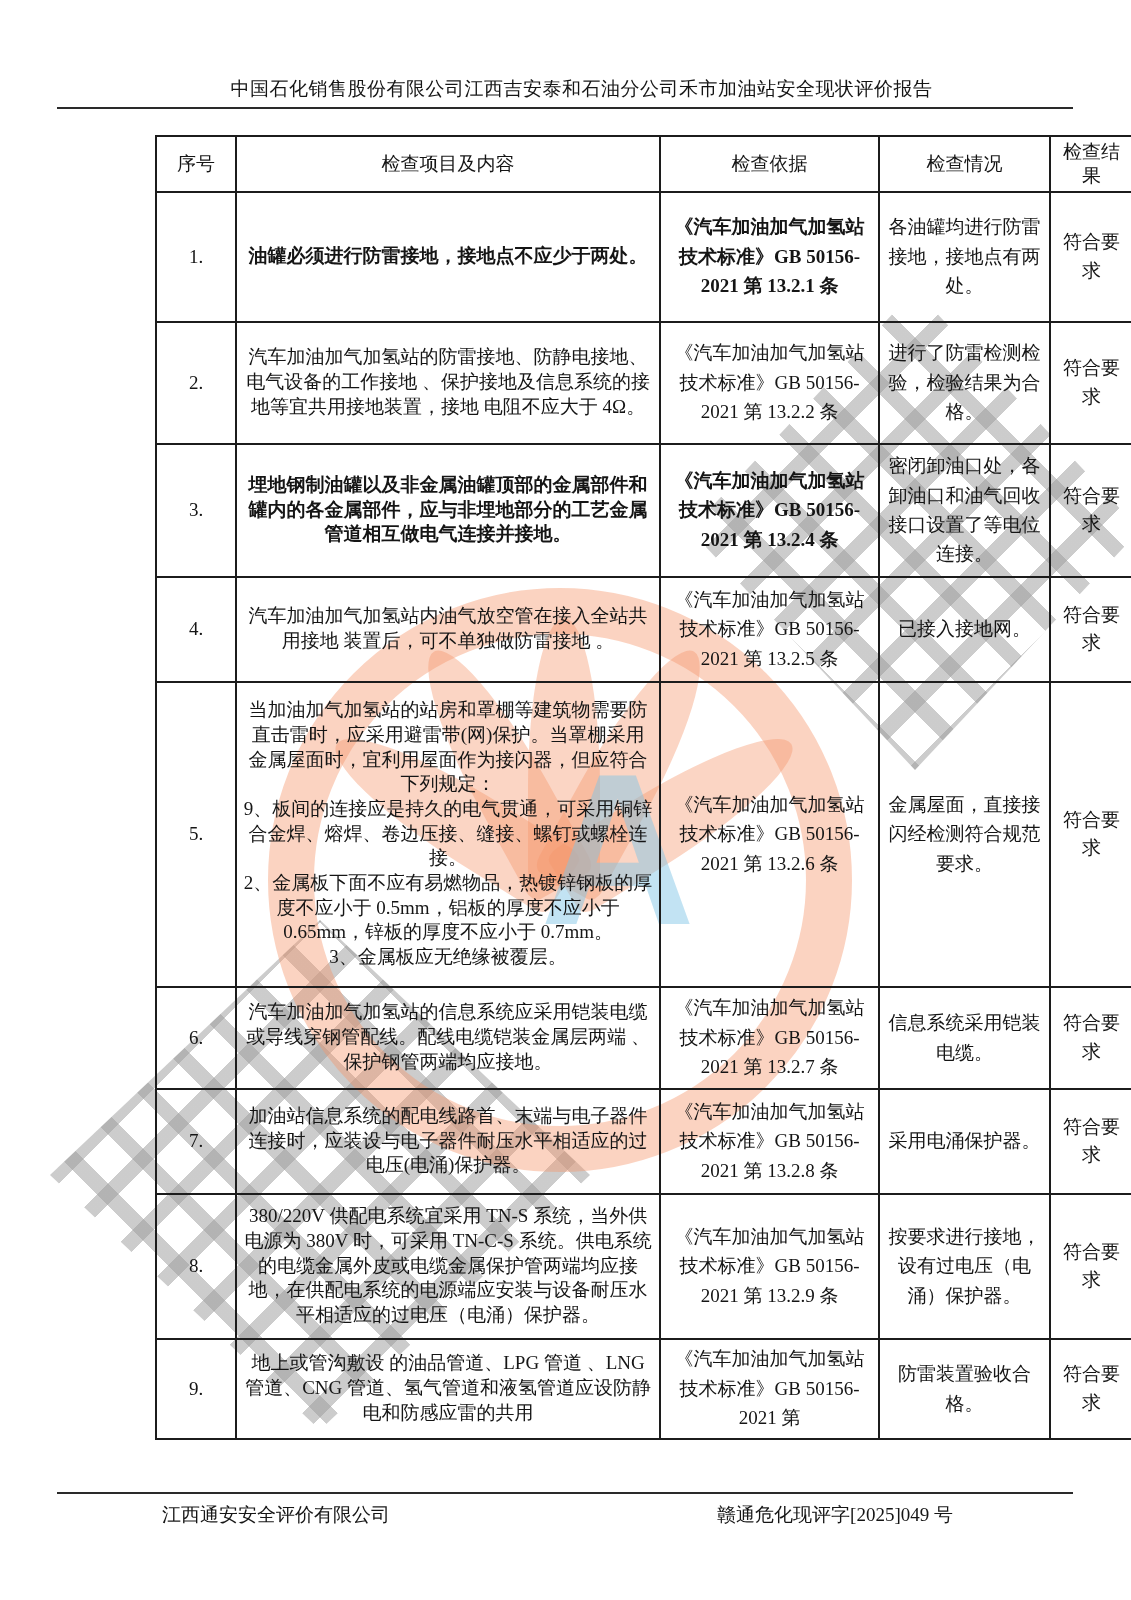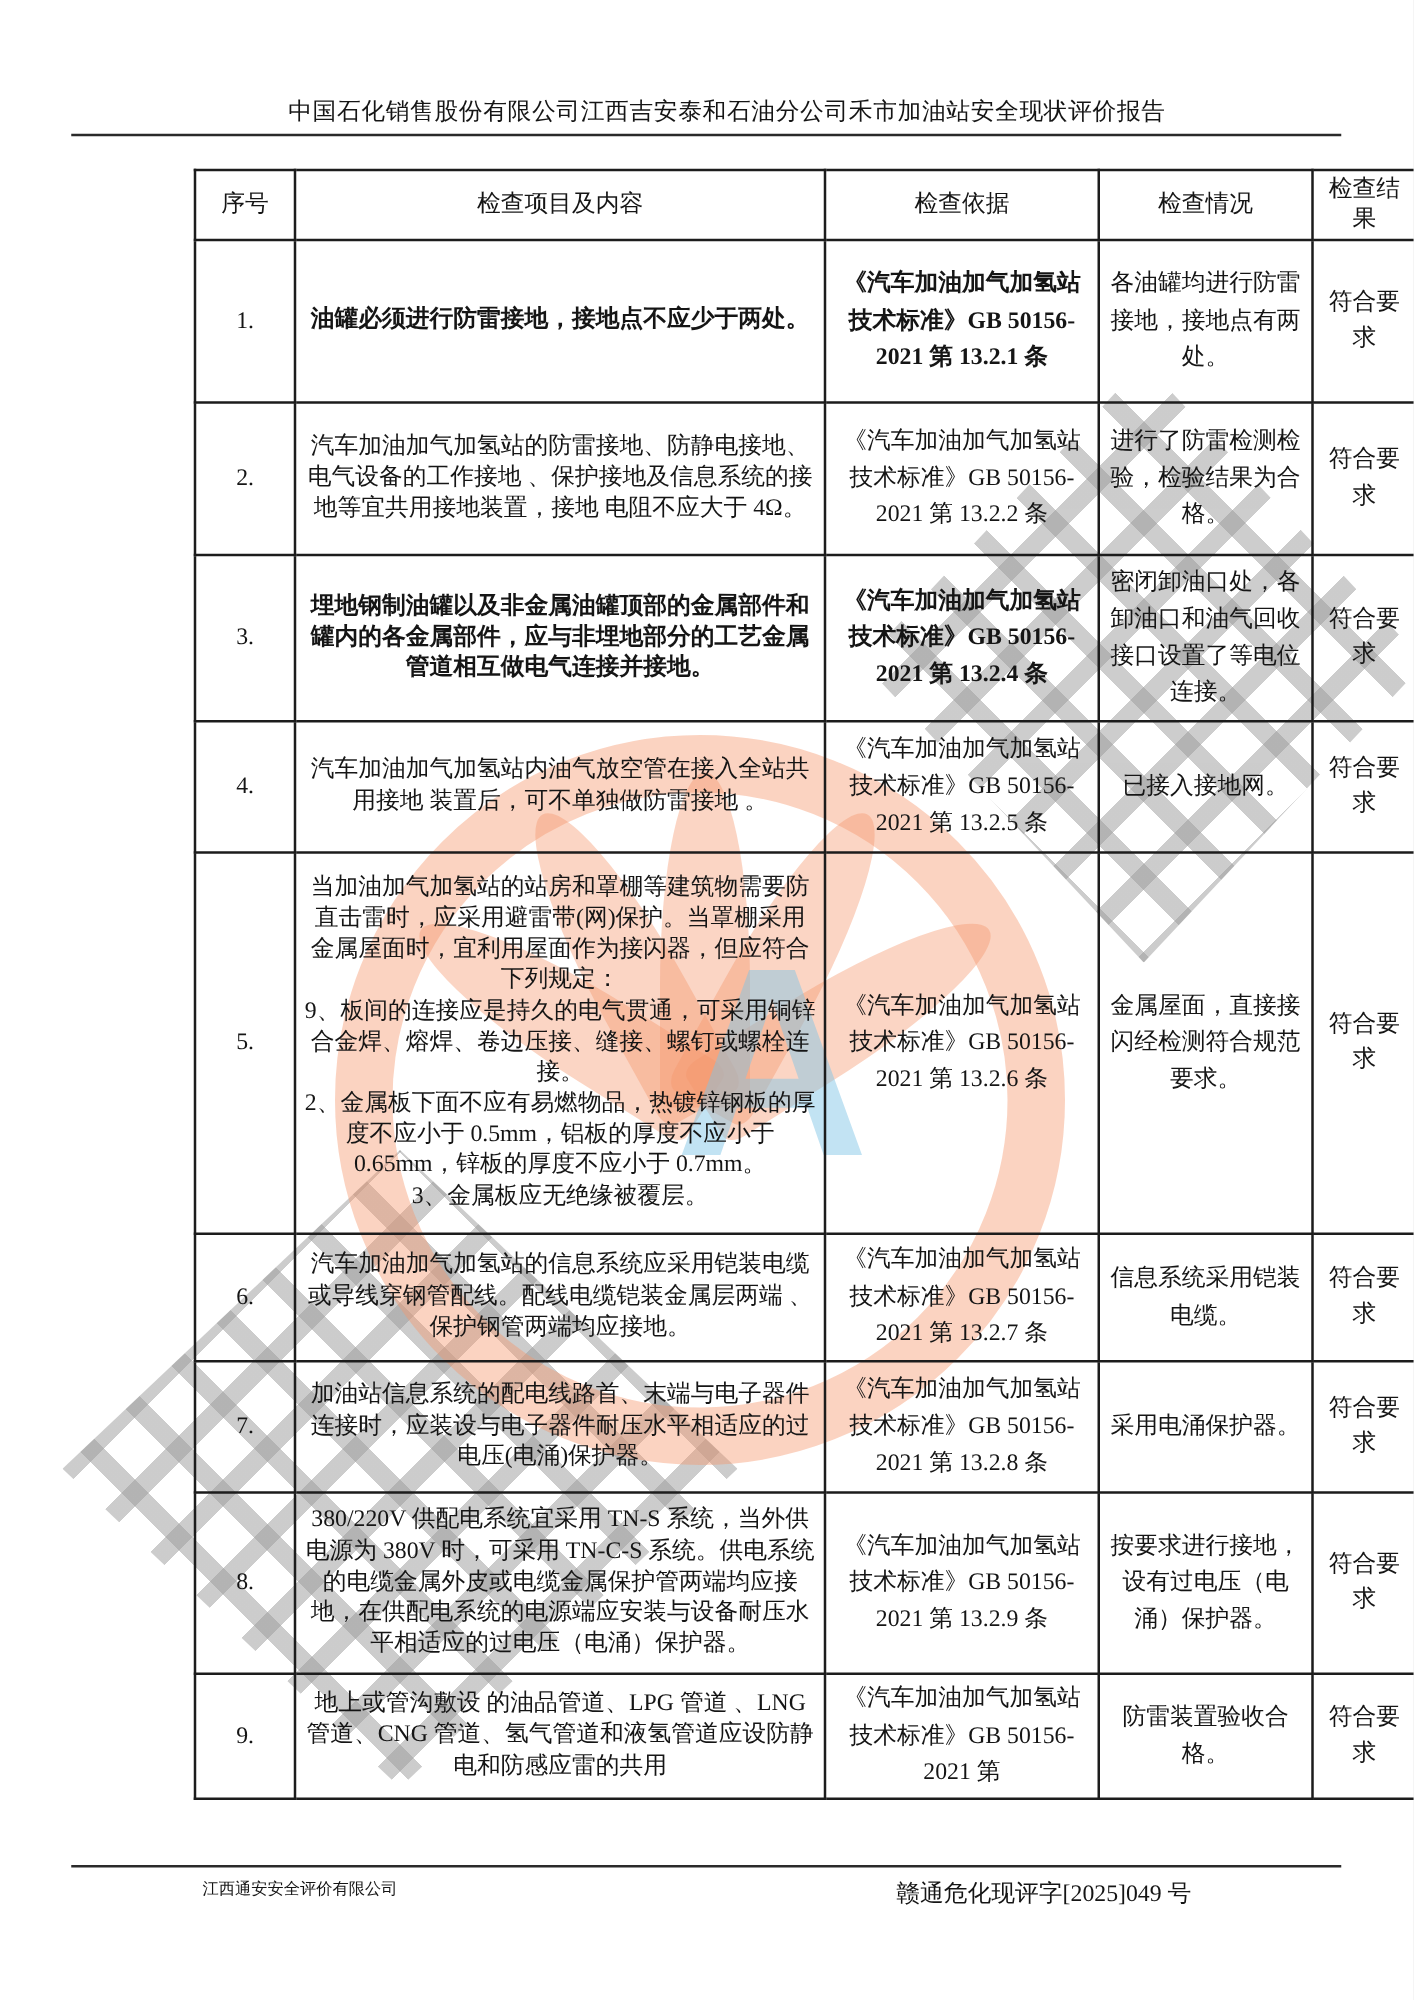--- a/index.html
+++ b/index.html
@@ -10,21 +10,21 @@
   }
   
   .doc-header{position:absolute;top:76px;left:16px;width:100%;text-align:center;
     font-size:19px;letter-spacing:.5px;z-index:3;}
   .header-rule{position:absolute;top:107px;left:57px;width:1016px;height:0;
     border-top:2px solid #2a2a2a;z-index:3;}
   .page-number{position:absolute;top:1451px;left:0;width:100%;text-align:center;
     font-size:19px;z-index:3;}
   .footer-rule{position:absolute;top:1492px;left:57px;width:1016px;height:0;
     border-top:2px solid #2a2a2a;z-index:3;}
-  .footer-left{position:absolute;top:1502px;left:162px;font-size:13px;z-index:3;}
+  .footer-left{position:absolute;top:1502px;left:162px;font-size:19px;z-index:3;}
   .footer-right{position:absolute;top:1502px;right:178px;font-size:19px;z-index:3;}
   
   .wm{position:absolute;inset:0;z-index:1;pointer-events:none;}
   .mesh{position:absolute;
     background:
       repeating-linear-gradient(45deg, rgba(72,72,72,.50) 0 15px, transparent 15px 50px),
       repeating-linear-gradient(-45deg, rgba(72,72,72,.50) 0 15px, transparent 15px 50px);
     clip-path:polygon(50% 0,100% 50%,50% 100%,0 50%);
     opacity:.55;
   }

